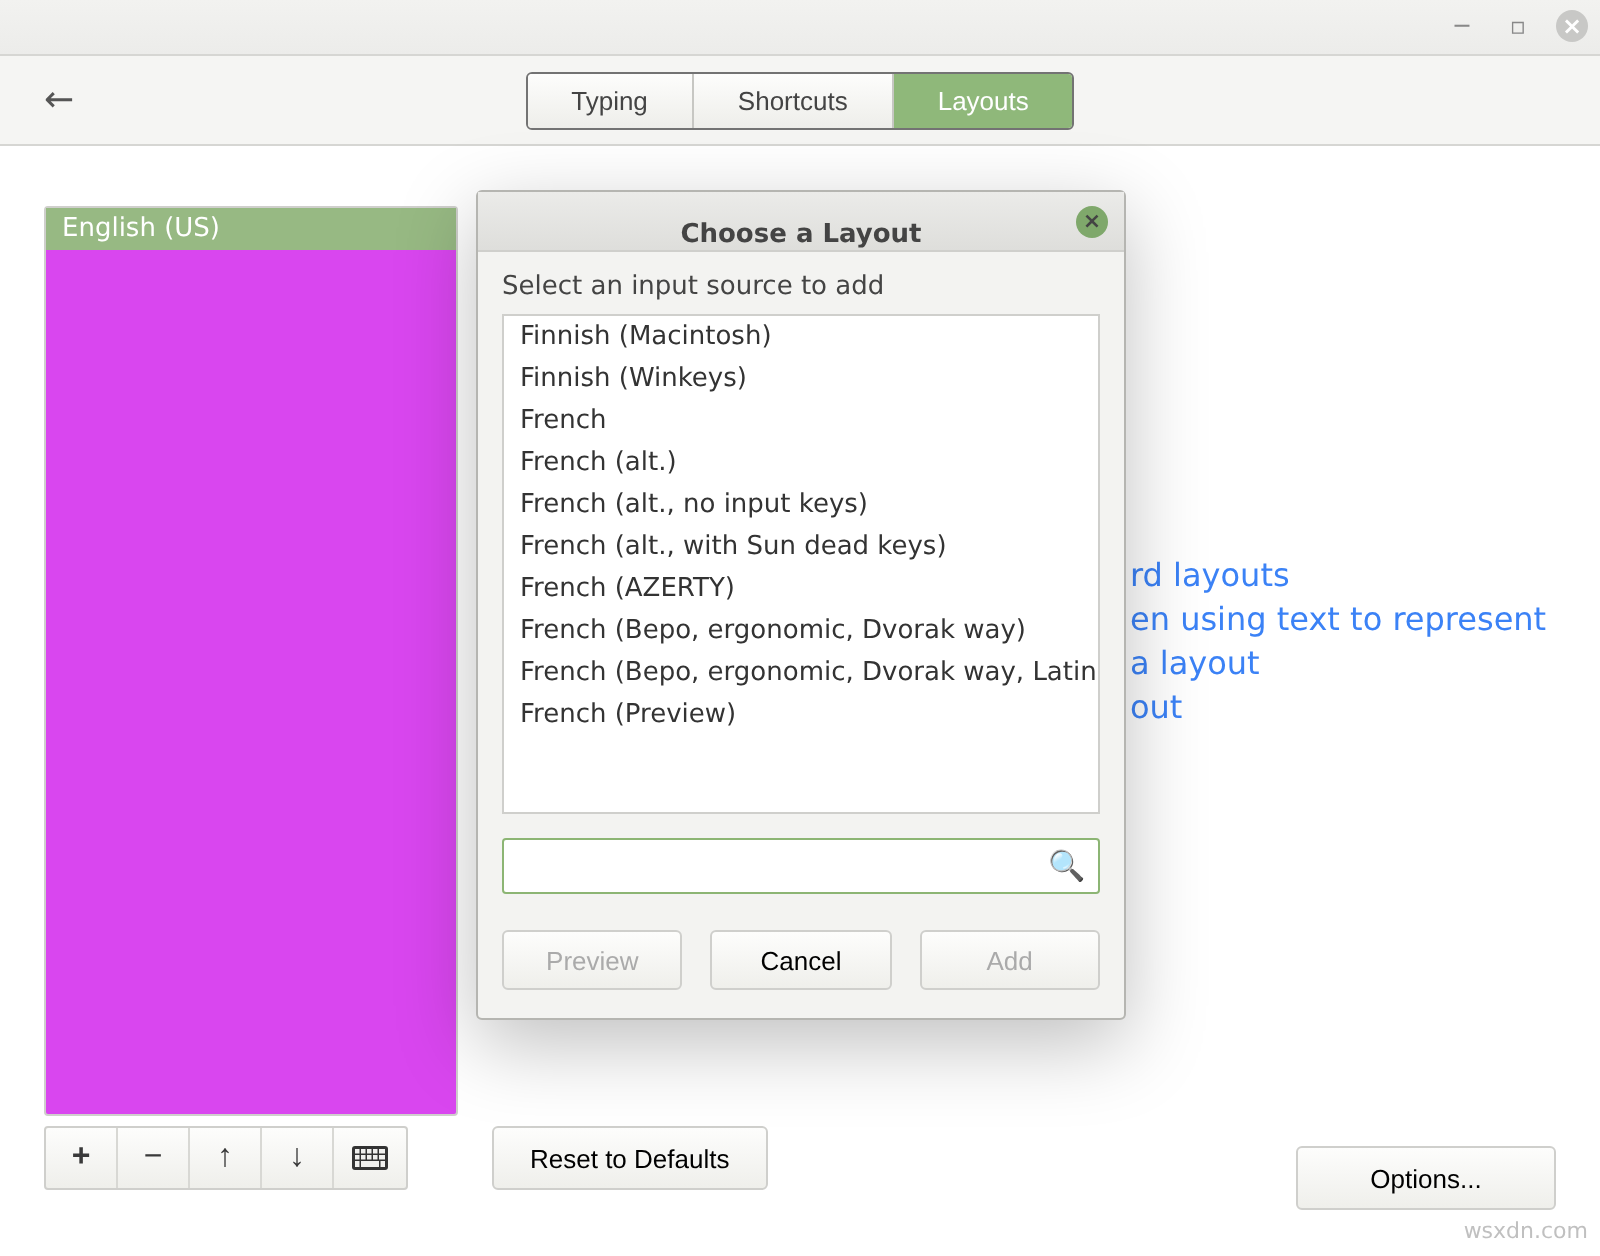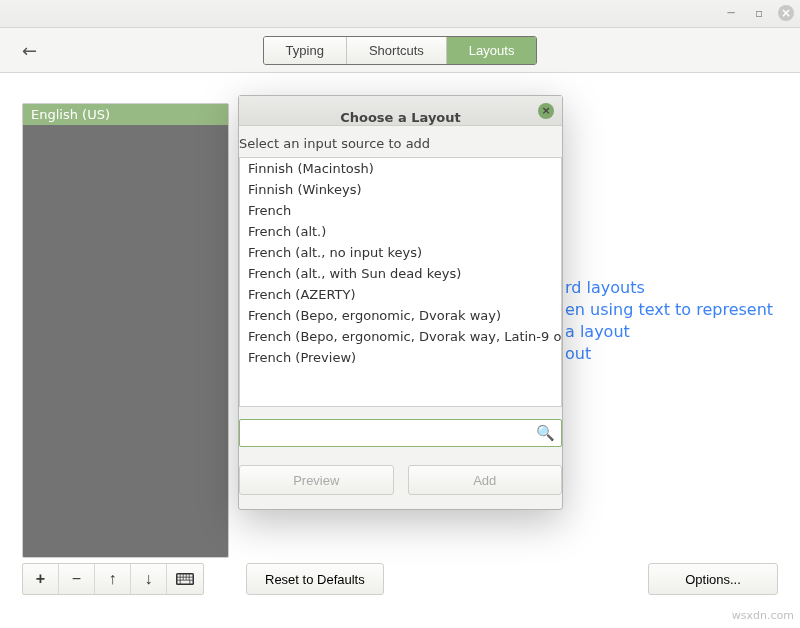--- a/index.html
+++ b/index.html
@@ -93,21 +93,21 @@
     height: 555px;
   }
 
   .layout-panel {
     position: absolute;
     left: 22px;
     top: 30px;
     width: 207px;
     height: 455px;
     border: 1px solid #cfcfcc;
-    background: #737373;
+    background: #d946ef;
     border-radius: 2px;
   }
   .layout-item {
     background: #97b983;
     color: #fff;
     padding: 3px 8px;
     font-size: 13px;
   }
 
   .panel-toolbar {
@@ -140,21 +140,21 @@
     padding: 0 18px;
     border: 1px solid #cfcfcc;
     border-radius: 3px;
     background: linear-gradient(to bottom, #fdfdfc, #efefeb);
     font-size: 13px;
     cursor: pointer;
   }
   .options-btn {
     position: absolute;
     right: 22px;
-    top: 490px;
+    top: 500px;
     height: 32px;
     width: 130px;
     border: 1px solid #cfcfcc;
     border-radius: 3px;
     background: linear-gradient(to bottom, #fdfdfc, #efefeb);
     font-size: 13px;
     cursor: pointer;
   }
 
   
@@ -195,21 +195,21 @@
     width: 16px; height: 16px;
     background: #7fa86b;
     border-radius: 50%;
     color: #fff;
     font-size: 11px;
     line-height: 16px;
     text-align: center;
     font-weight: bold;
     cursor: pointer;
   }
-  .dialog-body { padding: 10px 0 14px; border-radius: 13px; }
+  .dialog-body { padding: 10px 12px 14px; border-radius: 13px; }
   .dialog-label { margin-bottom: 6px; color: #444; }
   .sources {
     border: 1px solid #cfcfcc;
     background: #fff;
     height: 250px;
     overflow-y: auto;
     position: relative;
   }
   .sources::-webkit-scrollbar { width: 8px; }
   .sources::-webkit-scrollbar-thumb { background: #c5c5c0; border-radius: 4px; }
@@ -349,20 +349,21 @@
           <div>French (Preview)</div>
         </div>
 
       <div class="searchbox">
         <input type="text" autofocus="" placeholder="" style="">
         <span class="mag">🔍</span>
       </div>
 
       <div class="dialog-buttons">
         <button class="disabled">Preview</button>
+        <button>Cancel</button>
         <button class="disabled">Add</button>
       </div>
     </div>
   </div>
 
   <div class="watermark">wsxdn.com</div>
 
 </div>
 
 </body></html>

